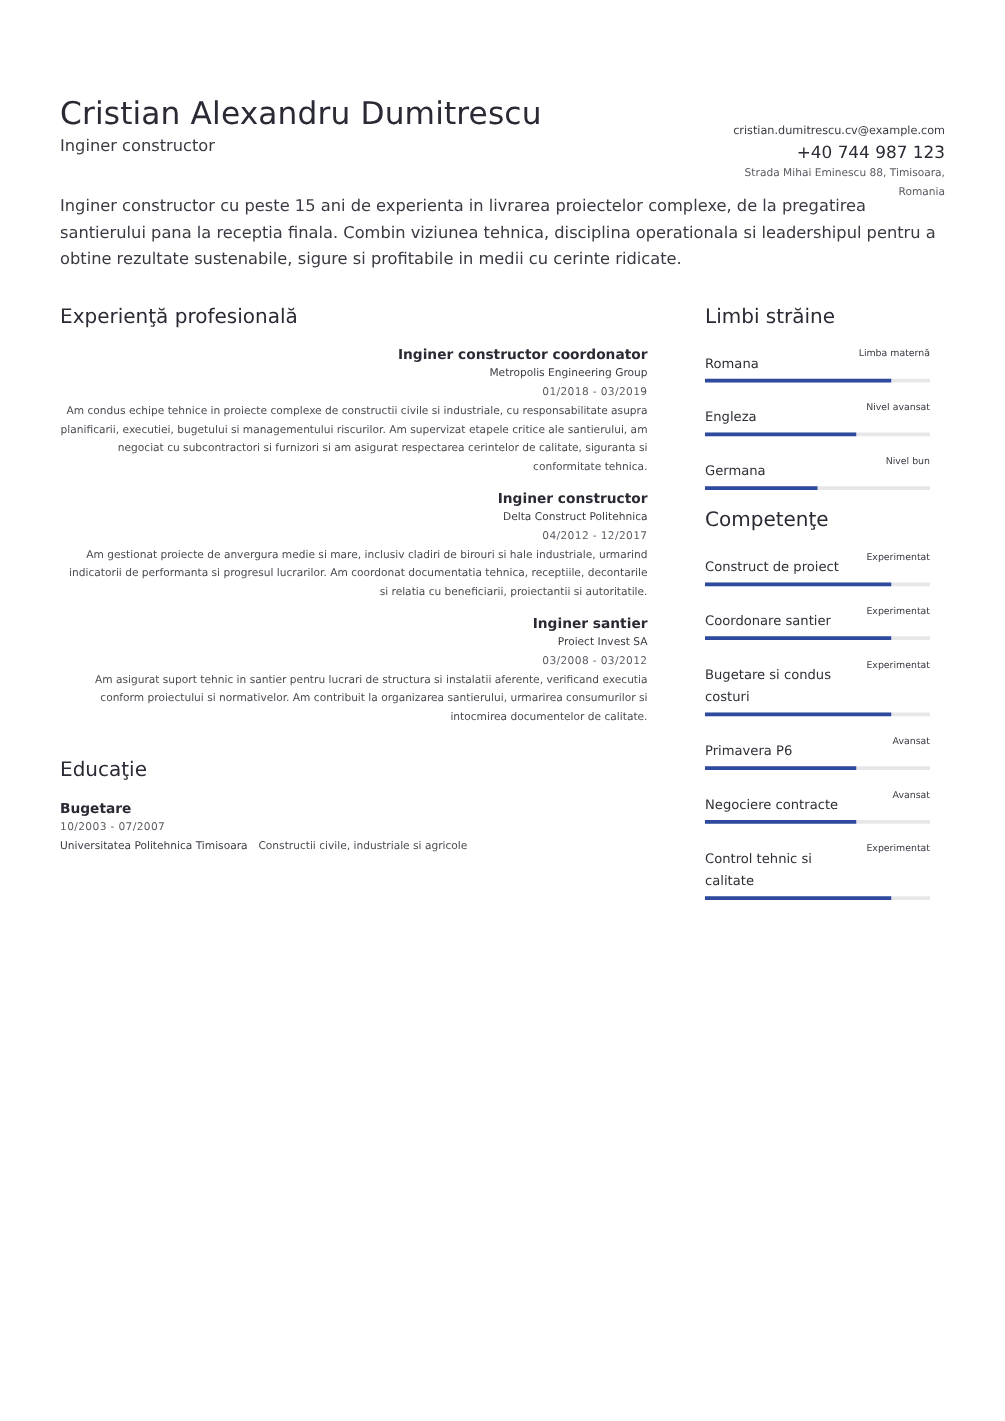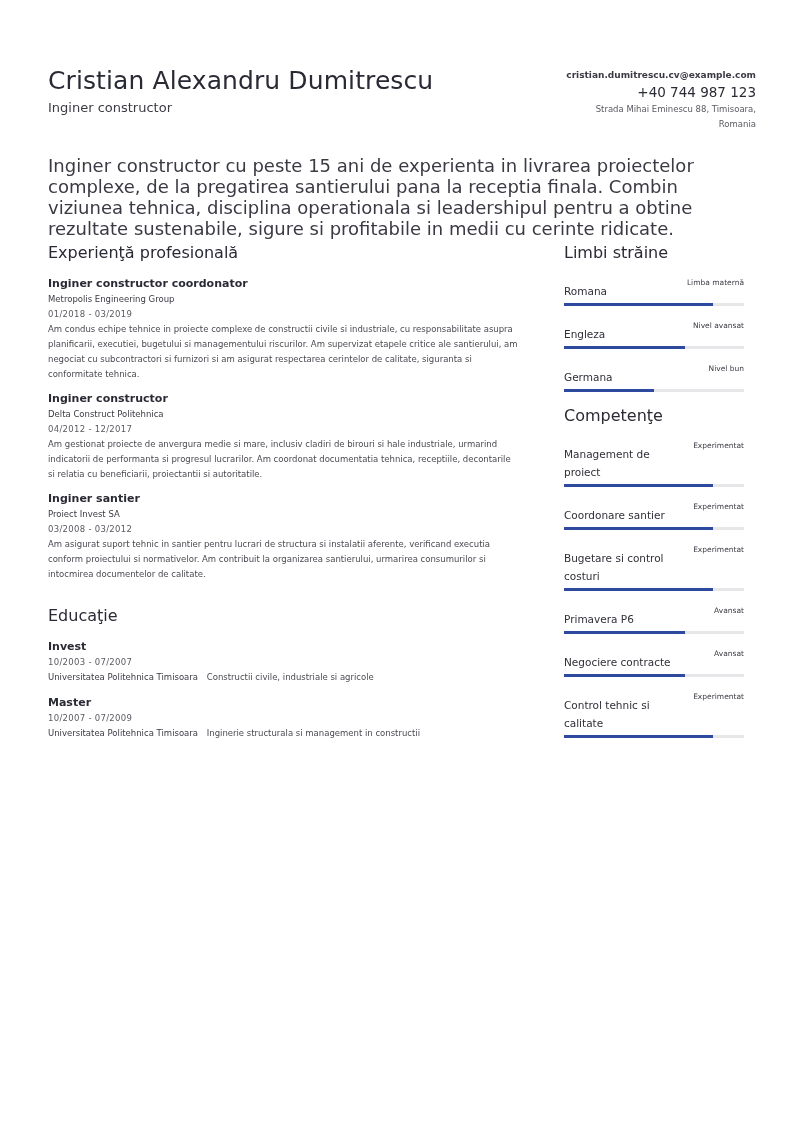--- a/index.html
+++ b/index.html
@@ -1,29 +1,29 @@
 <!DOCTYPE html>
 <html><head>
 <meta charset="utf-8">
 <style>
   html, body { margin: 0; padding: 0; background: #ffffff; }
   body { width: 804px; height: 1137px; position: relative; font-family: "DejaVu Sans", sans-serif; color: #2b2b33; overflow: hidden; }
-  .page { position: absolute; left: 48px; top: 66px; width: 708px; }
+  .page { position: absolute; left: 48px; top: 76px; width: 708px; }
   .header { position: relative; height: 80px; }
   .name { position: absolute; left: 0; top: 0; font-size: 25px; color: #2a2a35; letter-spacing: 0.1px; font-weight: normal; white-space: nowrap; }
   .title { position: absolute; left: 0; top: 34px; font-size: 13px; color: #3b3b44; }
   .contact { position: absolute; right: 0; top: 2px; text-align: right; width: 200px; }
-  .email { font-size: 9px; font-weight: bold; color: #3a3a44; line-height: 14px; }
+  .email { font-size: 9px; font-weight: normal; color: #3a3a44; line-height: 14px; margin-top: 20px; }
   .phone { font-size: 13.5px; color: #2a2a35; line-height: 20px; }
   .address { font-size: 8.5px; color: #5a5a63; line-height: 15px; }
-  .summary { position: absolute; left: 48px; top: 155px; width: 708px; font-size: 18px; line-height: 21px; color: #3a3a44; }
+  .summary { position: absolute; left: 48px; top: 155px; width: 708px; font-size: 13px; line-height: 21px; color: #3a3a44; }
   .left { position: absolute; left: 48px; top: 243px; width: 470px; }
   .right { position: absolute; left: 564px; top: 243px; width: 180px; }
   .section-title { font-size: 16px; color: #2a2a35; margin: 0 0 14px 0; font-weight: normal; }
-  .job { margin-bottom: 9px; }
+  .job { margin-bottom: 9px; text-align: right; }
   .job-title { font-size: 11px; font-weight: bold; color: #2a2a35; line-height: 16px; }
   .job-company { font-size: 8.5px; font-weight: normal; color: #3a3a44; line-height: 15px; }
   .job-dates { font-size: 8.5px; color: #5a5a63; line-height: 15px; letter-spacing: 0.3px; }
   .job-desc { font-size: 8.5px; color: #4a4a52; line-height: 15px; }
   .edu-section { margin-top: 24px; }
   .edu { margin-bottom: 10px; }
   .edu-line { font-size: 8.5px; line-height: 15px; color: #4a4a52; }
   .edu-school { font-weight: normal; color: #3a3a44; margin-right: 6px; }
   .skill-block { margin-bottom: 14px; }
   .skill { position: relative; padding-top: 2px; margin-bottom: 13px; }
@@ -74,36 +74,28 @@
       <div class="job-company">Proiect Invest SA</div>
       <div class="job-dates">03/2008 - 03/2012</div>
       <div class="job-desc">Am asigurat suport tehnic in santier pentru lucrari de structura si instalatii aferente, verificand executia conform proiectului si normativelor. Am contribuit la organizarea santierului, urmarirea consumurilor si intocmirea documentelor de calitate.</div>
     </div>
   </div>
 
   <div class="edu-section">
     <h2 class="section-title">Educaţie</h2>
 
     <div class="edu">
-      <div class="job-title">Invest</div>
+      <div class="job-title">Bugetare</div>
       <div class="job-dates">10/2003 - 07/2007</div>
       <div class="edu-line">
         <span class="edu-school">Universitatea Politehnica Timisoara</span>
         <span>Constructii civile, industriale si agricole</span>
       </div>
     </div>
 
-    <div class="edu">
-      <div class="job-title">Master</div>
-      <div class="job-dates">10/2007 - 07/2009</div>
-      <div class="edu-line">
-        <span class="edu-school">Universitatea Politehnica Timisoara</span>
-        <span>Inginerie structurala si management in constructii</span>
-      </div>
-    </div>
   </div>
 </div>
 
 <div class="right">
   <div class="skill-block">
     <h2 class="section-title">Limbi străine</h2>
     <div id="lang-list">
         <div class="skill">
           <div class="skill-row">
             <span class="skill-name">Romana</span>
@@ -131,39 +123,39 @@
             <div class="fill" style="width:50%"></div>
           </div>
         </div>
       </div>
   </div>
   <div class="skill-block">
     <h2 class="section-title">Competenţe</h2>
     <div id="skill-list">
         <div class="skill">
           <div class="skill-row">
-            <span class="skill-name">Management de proiect</span>
+            <span class="skill-name">Construct de proiect</span>
             <span class="skill-level">Experimentat</span>
           </div>
           <div class="track">
             <div class="fill" style="width:83%"></div>
           </div>
         </div>
         <div class="skill">
           <div class="skill-row">
             <span class="skill-name">Coordonare santier</span>
             <span class="skill-level">Experimentat</span>
           </div>
           <div class="track">
             <div class="fill" style="width:83%"></div>
           </div>
         </div>
         <div class="skill">
           <div class="skill-row">
-            <span class="skill-name">Bugetare si control costuri</span>
+            <span class="skill-name">Bugetare si condus costuri</span>
             <span class="skill-level">Experimentat</span>
           </div>
           <div class="track">
             <div class="fill" style="width:83%"></div>
           </div>
         </div>
         <div class="skill">
           <div class="skill-row">
             <span class="skill-name">Primavera P6</span>
             <span class="skill-level">Avansat</span>

